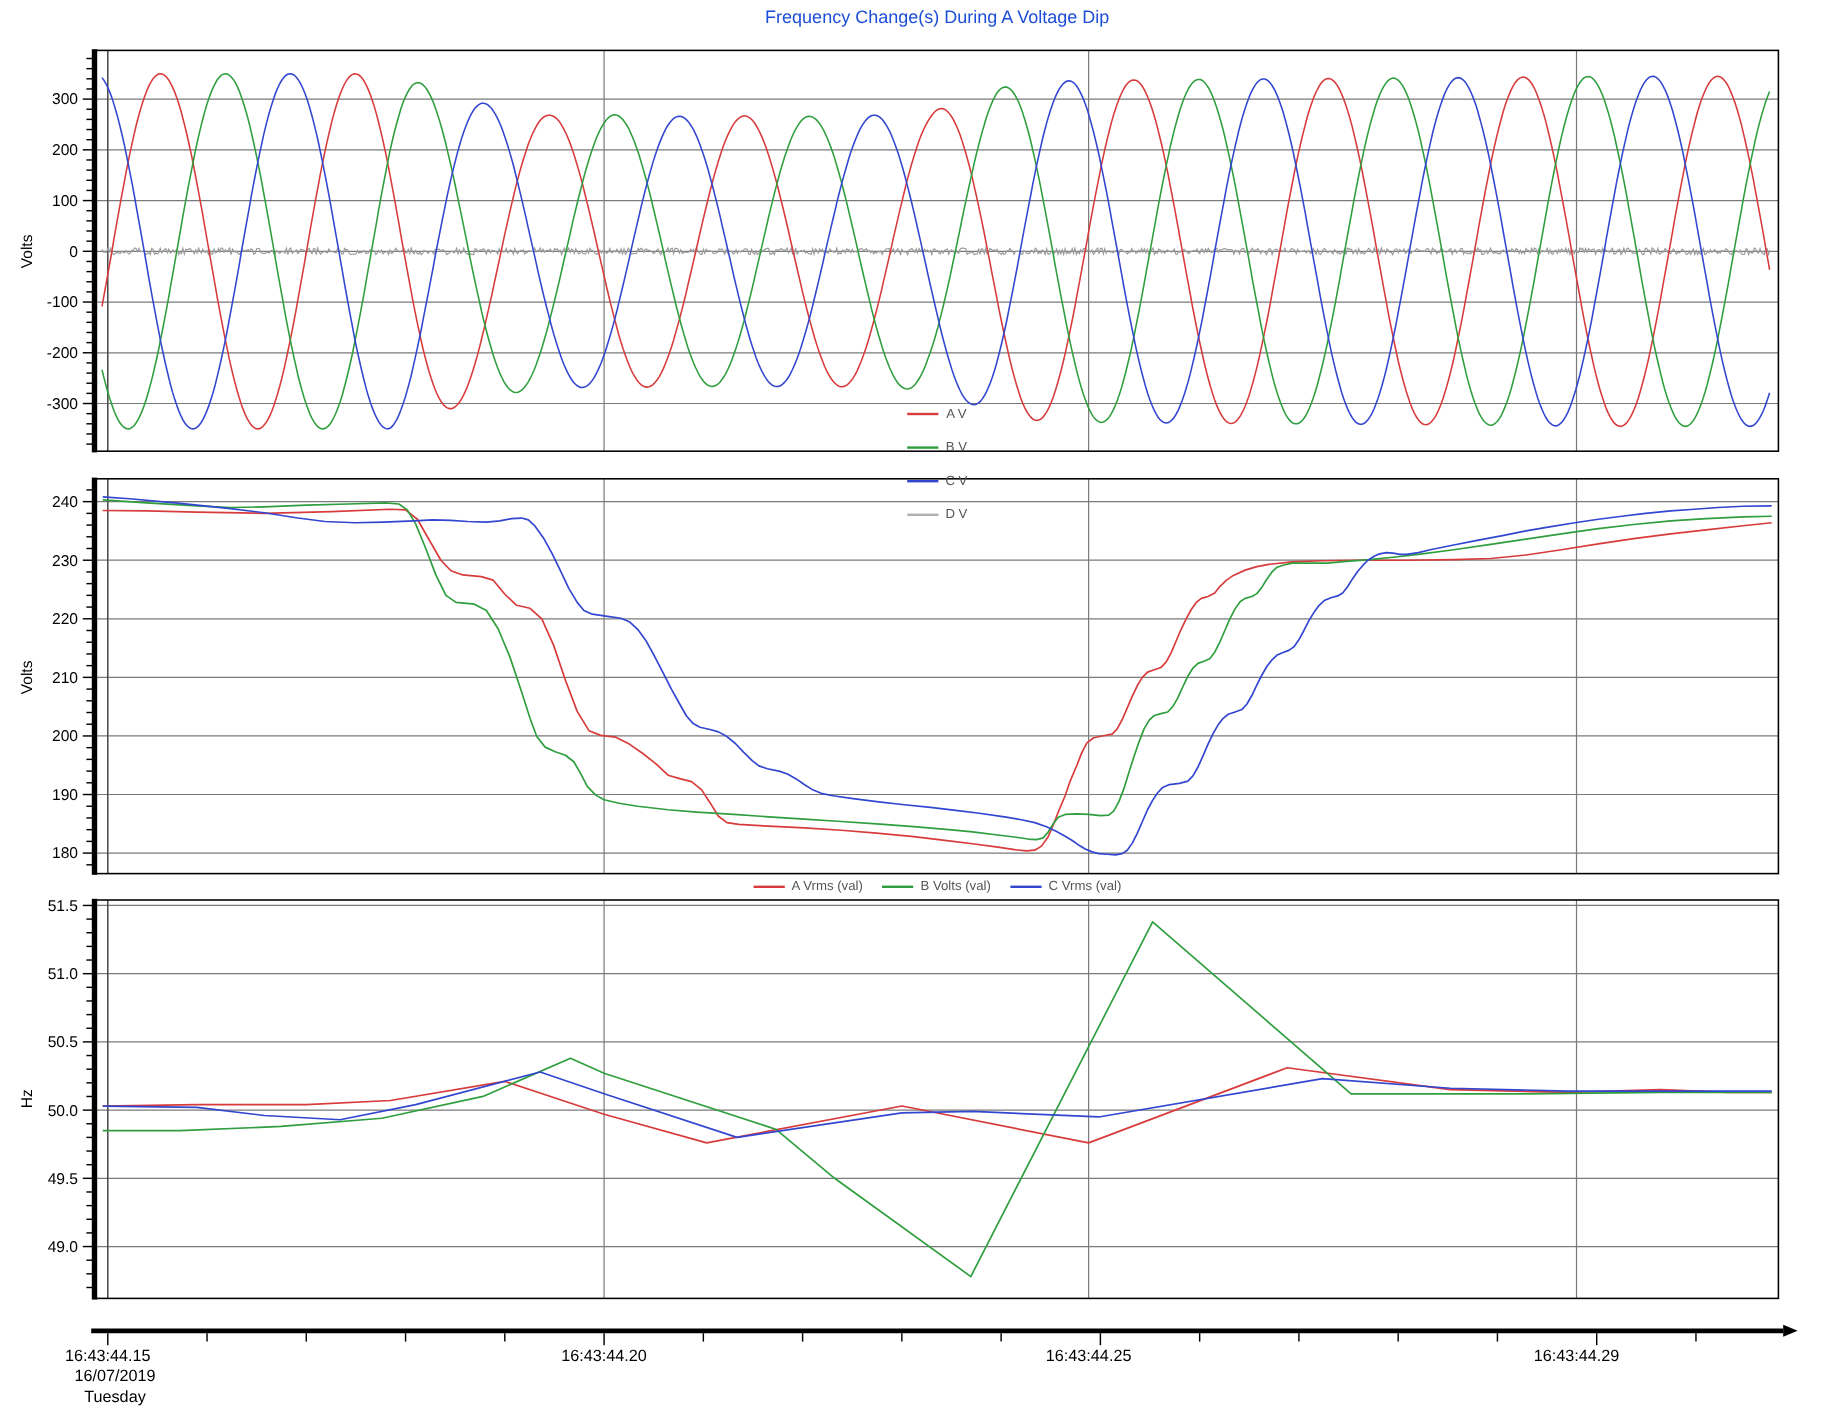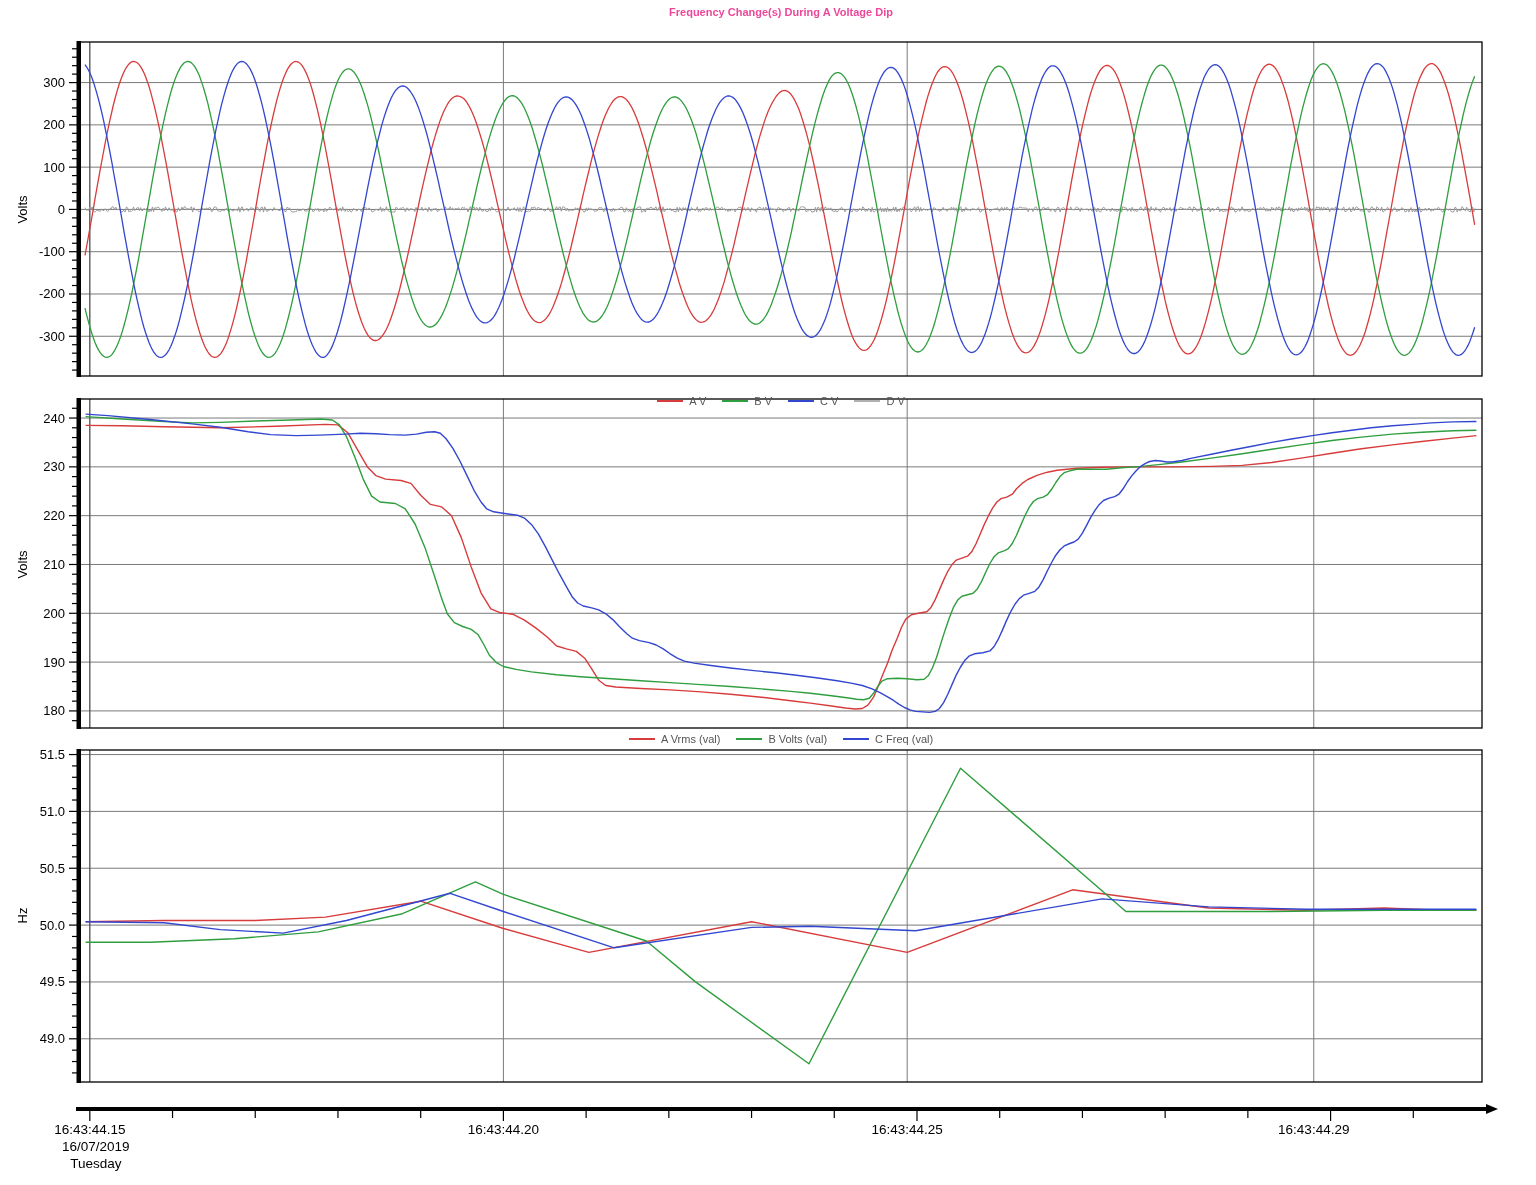--- a/index.html
+++ b/index.html
@@ -1,27 +1,27 @@
 <!DOCTYPE html>
 <html><head>
 <meta charset="utf-8">
 <style>
   html,body{margin:0;padding:0;background:#fff;}
   body{font-family:"Liberation Sans", sans-serif;}
   .page{position:relative;width:1536px;height:1185px;background:#ffffff;overflow:hidden;}
   .chart-title{position:absolute;left:80px;top:6px;width:1402px;text-align:center;
-    font-size:11px;font-weight:bold;color:#ec4899;}
+    font-size:15px;font-weight:normal;color:#1d4ed8;}
   .ylabel{position:absolute;width:120px;text-align:center;font-size:13px;color:#000;
     transform:rotate(-90deg);transform-origin:center center;left:-38px;}
   .ylabel.p1{top:202px;}
   .ylabel.p2{top:557px;}
   .ylabel.p3{top:908px;}
   .legend-row{position:absolute;left:80px;width:1402px;display:flex;justify-content:center;
     align-items:center;gap:16px;height:16px;}
-  .legend-row.l1{top:393px;}
+  .legend-row.l1{top:379px;flex-direction:column;}
   .legend-row.l2{top:731px;}
   .legend-row.l3{top:1086px;}
   .legend-item{display:flex;align-items:center;gap:6px;font-size:11px;color:#555;}
   .legend-swatch{display:inline-block;width:26px;height:2px;}
   svg text{font-family:"Liberation Sans", sans-serif;}
 </style>
 </head>
 <body>
 
 <div class="page">
@@ -258,16 +258,16 @@
       <span class="legend-item">
         <span class="legend-swatch" style="background: rgb(216, 59, 59);"></span>
         <span>A Vrms (val)</span>
       </span>
       <span class="legend-item">
         <span class="legend-swatch" style="background: rgb(47, 158, 62);"></span>
         <span>B Volts (val)</span>
       </span>
       <span class="legend-item">
         <span class="legend-swatch" style="background: rgb(50, 70, 208);"></span>
-        <span>C Freq (val)</span>
+        <span>C Vrms (val)</span>
       </span>
     </div>
 </div>
 
 </body></html>

